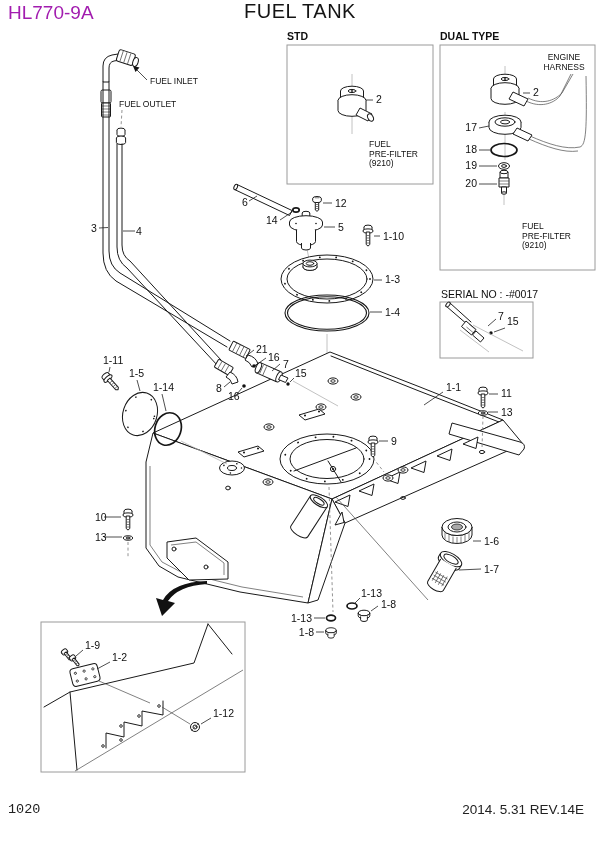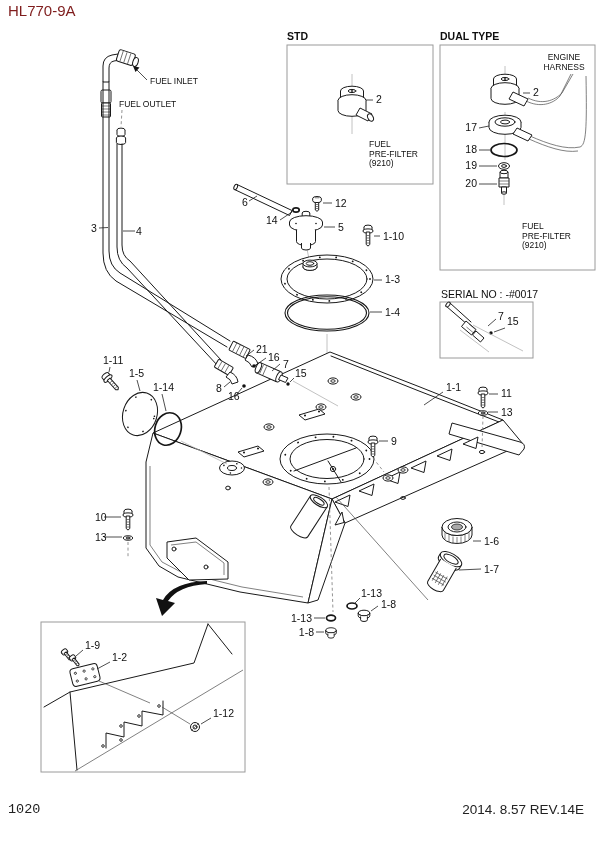--- a/index.html
+++ b/index.html
@@ -1,18 +1,18 @@
 <!DOCTYPE html>
 <html><head>
 <meta charset="utf-8">
 <style>
   html,body{margin:0;padding:0;background:#fff;}
   .page{position:relative;width:600px;height:849px;background:#fff;overflow:hidden;
         font-family:"Liberation Sans",sans-serif;color:#111;}
-  .hdr-model{position:absolute;left:8px;top:2px;font-size:15px;color:#7f1d1d;}
+  .hdr-model{position:absolute;left:8px;top:2px;font-size:19px;color:#a21caf;}
   .hdr-title{position:absolute;left:0;right:0;top:0;text-align:center;font-size:20px;
              letter-spacing:.5px;color:#141414;}
   .ftr-page{position:absolute;left:8px;top:802px;font-size:13.5px;color:#222;font-family:Liberation Mono, monospace;}
   .ftr-rev{position:absolute;right:16px;top:802px;font-size:13.5px;color:#222;}
   svg{position:absolute;left:0;top:0;}
   .ln{fill:none;stroke:#1a1a1a;stroke-width:1;stroke-linejoin:round;stroke-linecap:round;}
   .lnw{fill:#fff;stroke:#1a1a1a;stroke-width:1;stroke-linejoin:round;}
   .thk{fill:none;stroke:#161616;stroke-width:1.7;}
   .th{fill:none;stroke:#4a4a4a;stroke-width:0.7;}
   .lt{fill:none;stroke:#b3b3b3;stroke-width:0.8;}
@@ -25,20 +25,21 @@
   .note{font:8.5px "Liberation Sans",sans-serif;fill:#0f0f0f;}
   .notec{font:8.5px "Liberation Sans",sans-serif;fill:#0f0f0f;text-anchor:middle;}
   .boxl{font:600 10.5px "Liberation Sans",sans-serif;fill:#0f0f0f;}
   text{user-select:none;}
 </style>
 </head>
 <body>
 
 <div class="page">
   <div class="hdr-model">HL770-9A</div>
+  <div class="hdr-title">FUEL TANK</div>
 
   <svg width="600" height="849" viewBox="0 0 600 849">
     <defs>
       <g id="bolt">
         <ellipse class="lnw" cx="0" cy="-10" rx="4" ry="1.9"></ellipse>
         <path class="lnw" d="M-4,-10 v3.2 a4,1.9 0 0 0 8,0 v-3.2"></path>
         <ellipse class="lnw" cx="0" cy="-6" rx="5" ry="2.1"></ellipse>
         <path class="lnw" d="M-1.8,-5 h3.6 v12.5 l-1.8,1.6 -1.8,-1.6 z"></path>
         <path class="th" d="M-1.8,-1.5 h3.6 M-1.8,1 h3.6 M-1.8,3.5 h3.6 M-1.8,6 h3.6"></path>
       </g>
@@ -445,14 +446,14 @@
         <circle class="lnw" cx="195" cy="727" r="4.5"></circle>
         <circle class="ln" cx="195" cy="727" r="2"></circle>
         <path class="th" d="M191,731 L199,723"></path>
       </g>
       <path class="ldr" d="M211,718 L201,724"></path>
       <text class="lbl" x="213" y="717">1-12</text>
     </g>
   </svg>
 
   <div class="ftr-page">1020</div>
-  <div class="ftr-rev">2014. 8.57  REV.14E</div>
+  <div class="ftr-rev">2014. 5.31  REV.14E</div>
 </div>
 
 </body></html>

